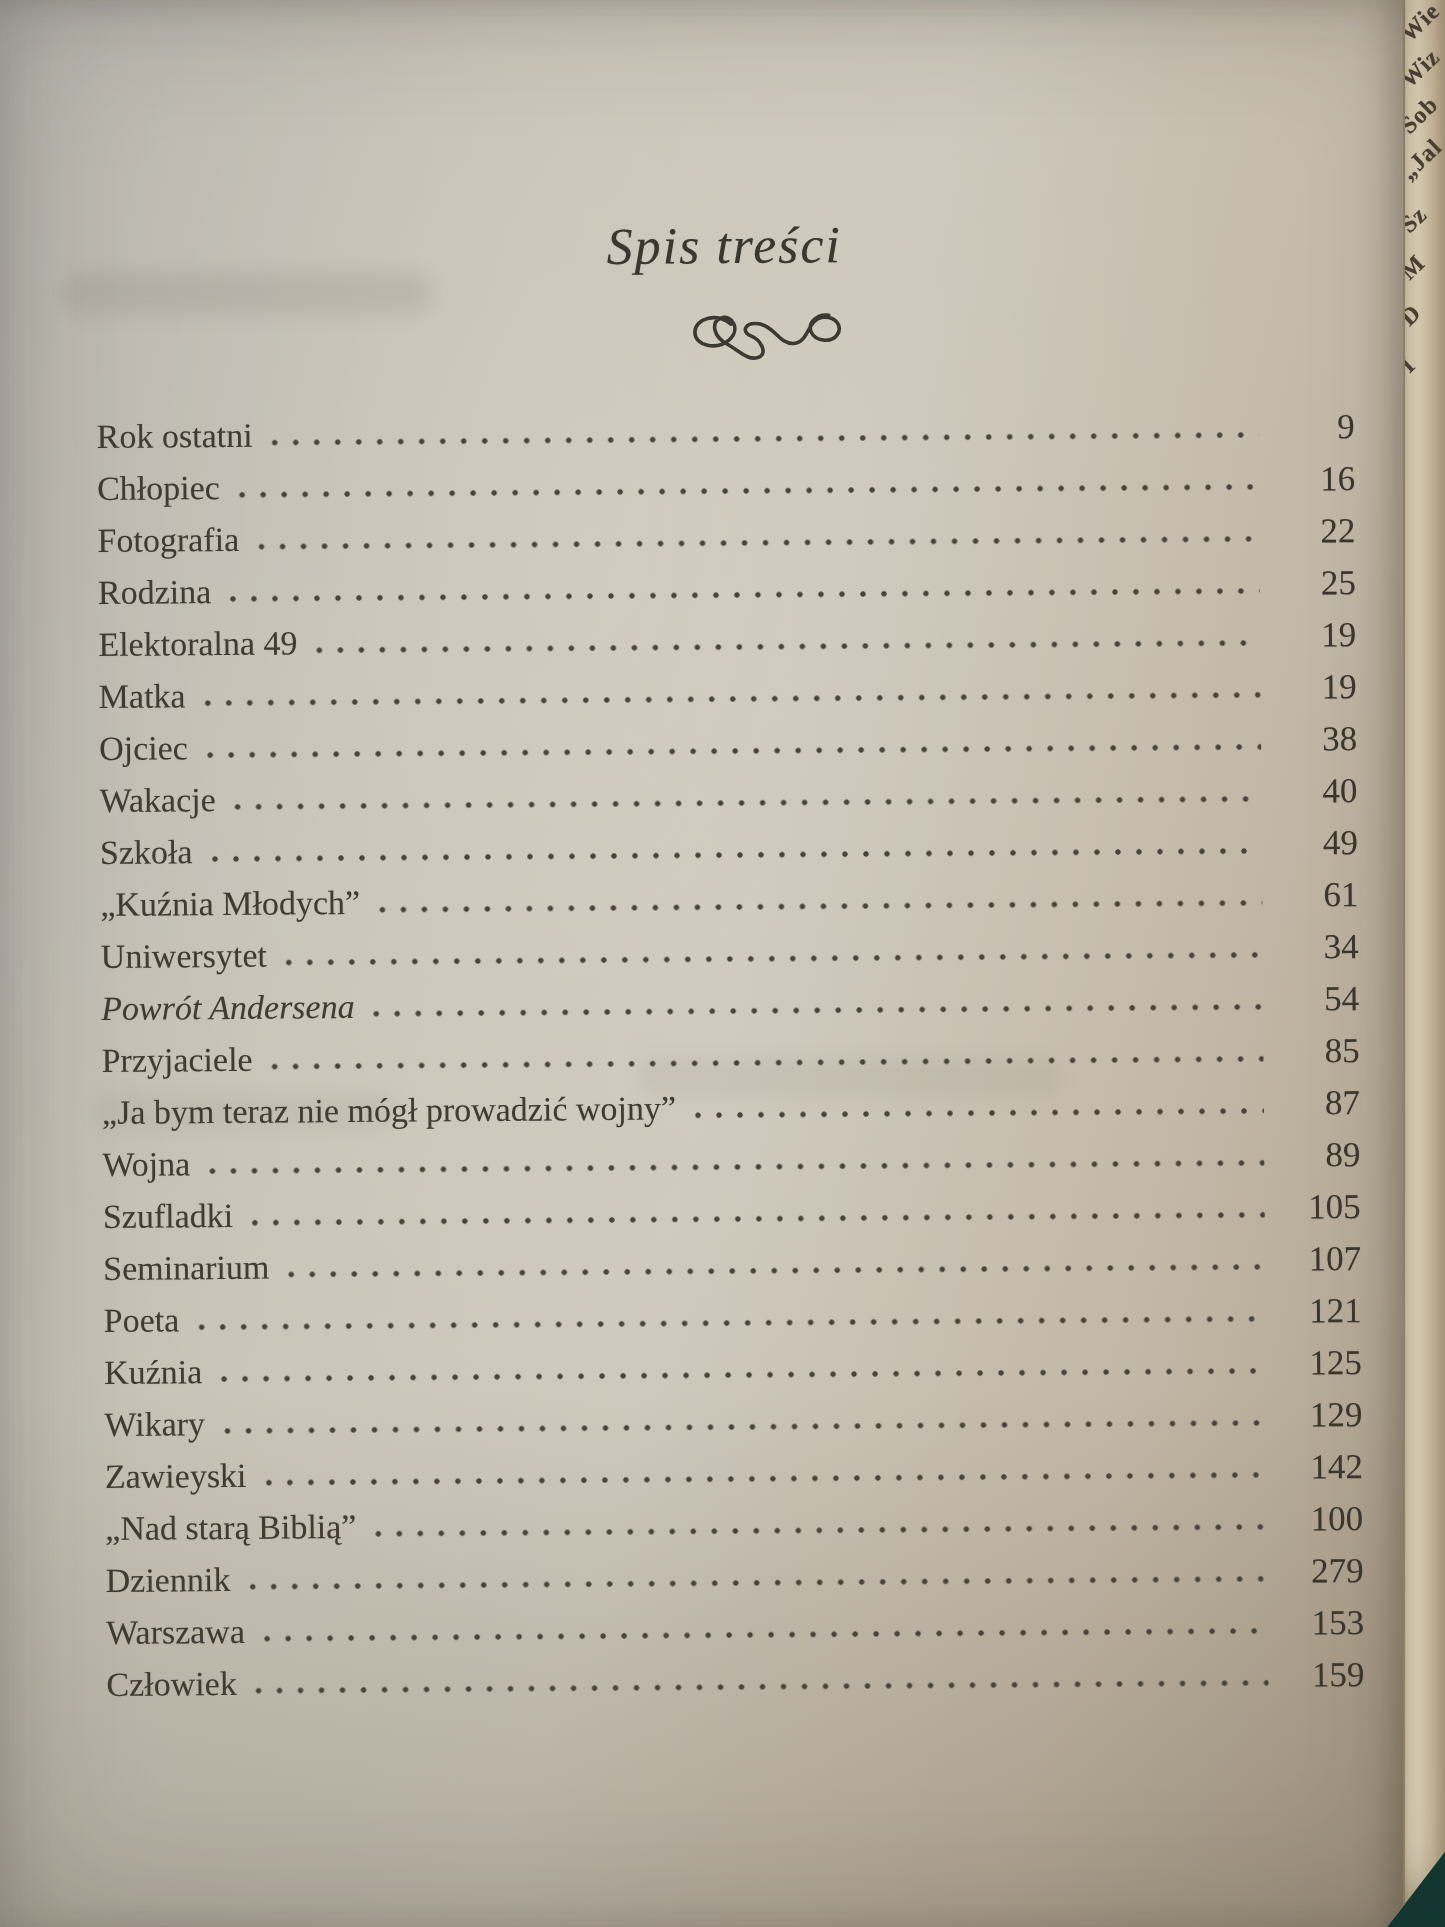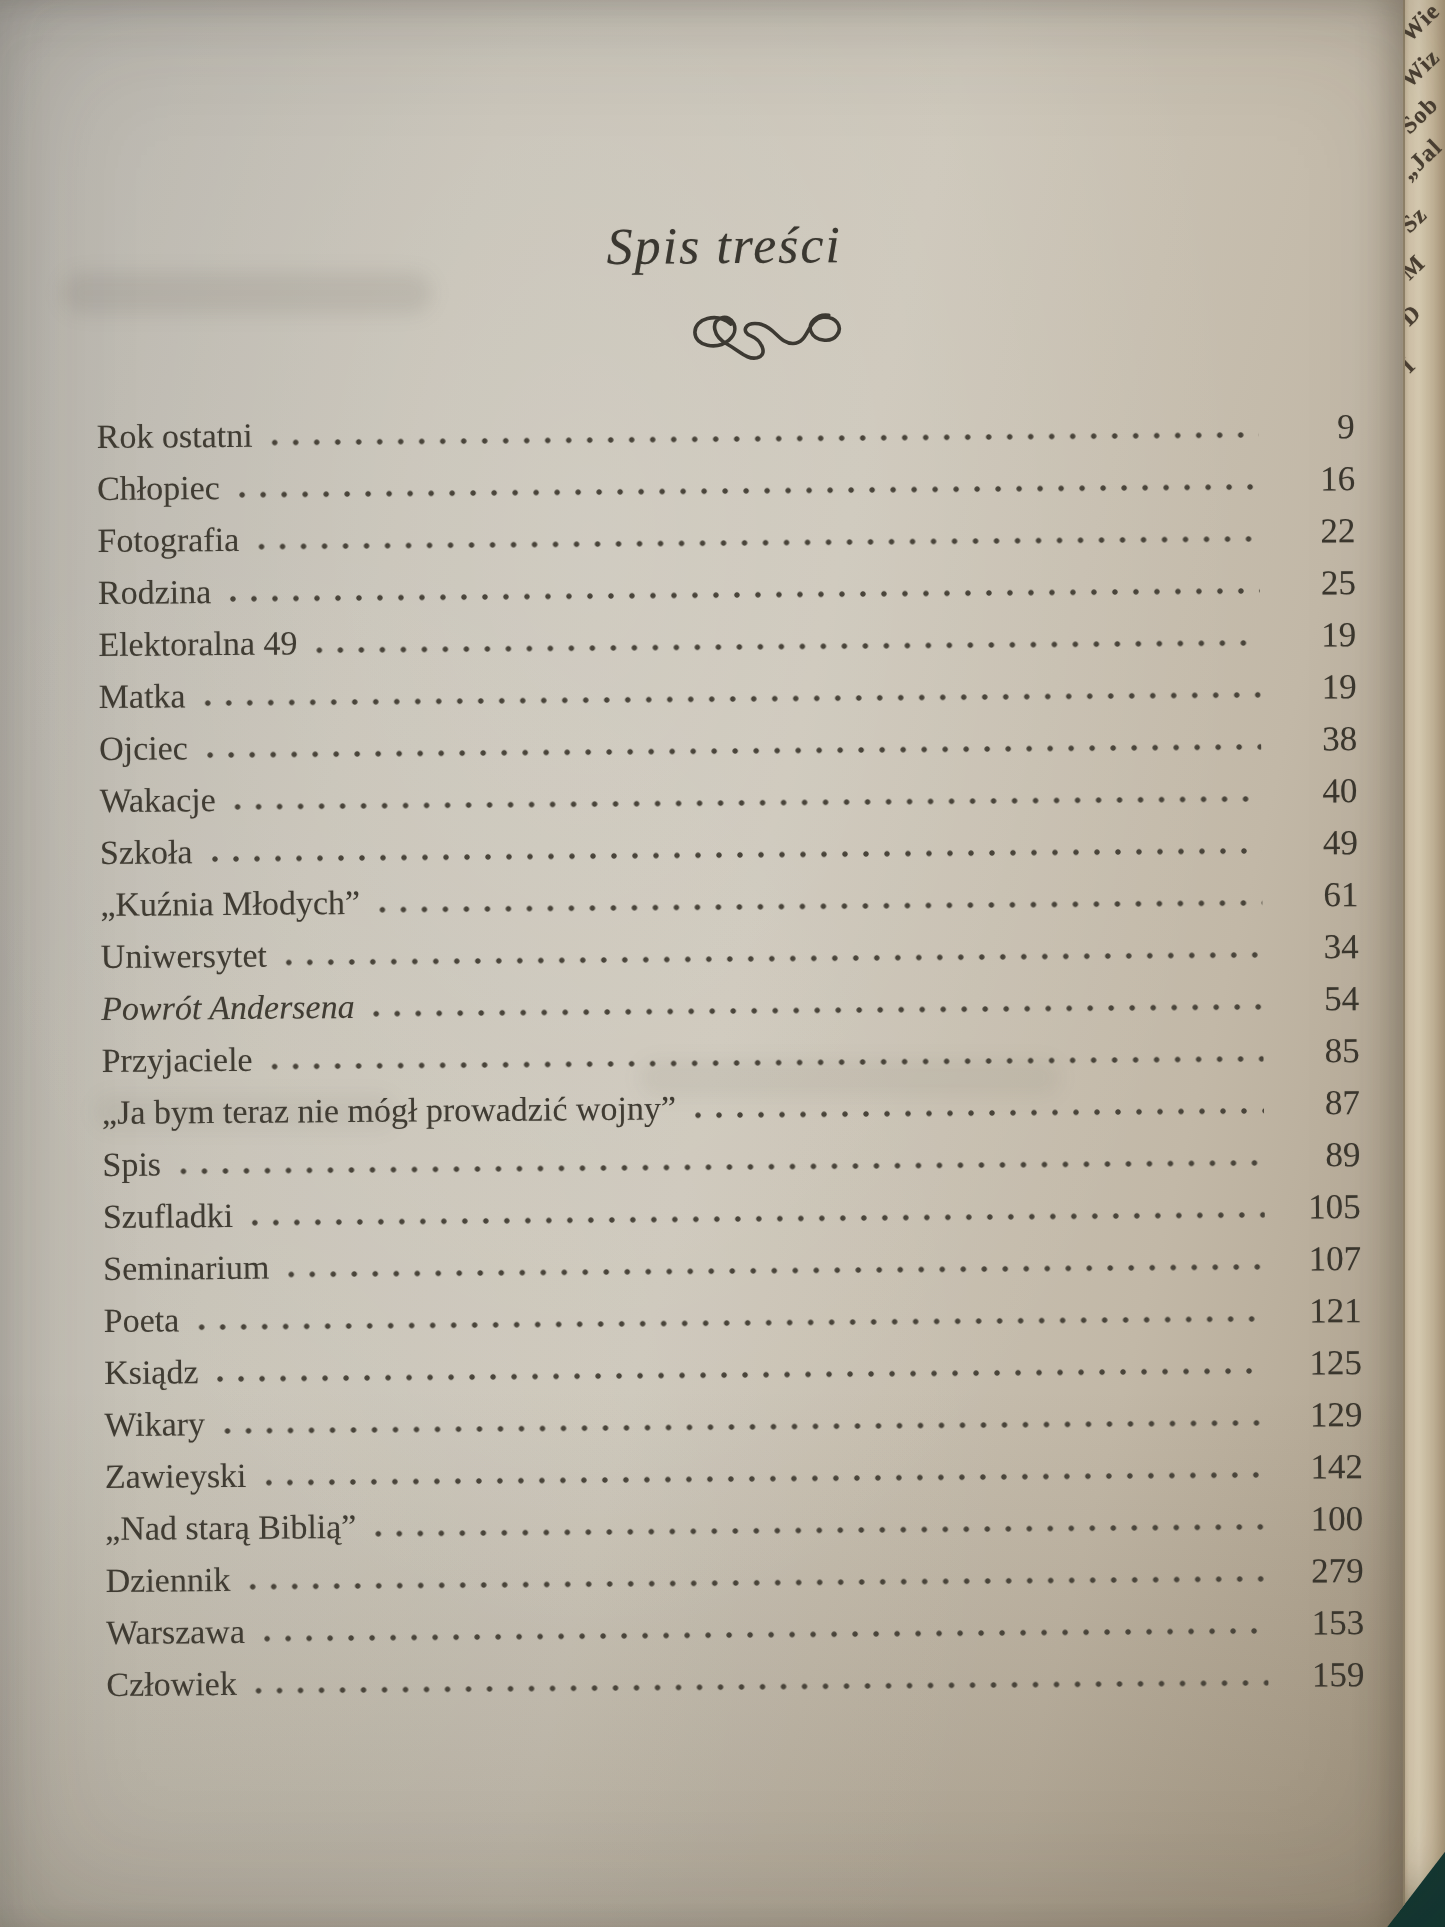--- a/index.html
+++ b/index.html
@@ -192,41 +192,41 @@
               <span class="toc-title">Przyjaciele</span>
               <span class="leader"></span>
               <span class="toc-page">85</span>
             </div>
             <div class="toc-row">
               <span class="toc-title">„Ja bym teraz nie mógł prowadzić wojny”</span>
               <span class="leader"></span>
               <span class="toc-page">87</span>
             </div>
             <div class="toc-row">
-              <span class="toc-title">Spis</span>
+              <span class="toc-title">Wojna</span>
               <span class="leader"></span>
               <span class="toc-page">89</span>
             </div>
             <div class="toc-row">
               <span class="toc-title">Szufladki</span>
               <span class="leader"></span>
               <span class="toc-page">105</span>
             </div>
             <div class="toc-row">
               <span class="toc-title">Seminarium</span>
               <span class="leader"></span>
               <span class="toc-page">107</span>
             </div>
             <div class="toc-row">
               <span class="toc-title">Poeta</span>
               <span class="leader"></span>
               <span class="toc-page">121</span>
             </div>
             <div class="toc-row">
-              <span class="toc-title">Ksiądz</span>
+              <span class="toc-title">Kuźnia</span>
               <span class="leader"></span>
               <span class="toc-page">125</span>
             </div>
             <div class="toc-row">
               <span class="toc-title">Wikary</span>
               <span class="leader"></span>
               <span class="toc-page">129</span>
             </div>
             <div class="toc-row">
               <span class="toc-title">Zawieyski</span>

